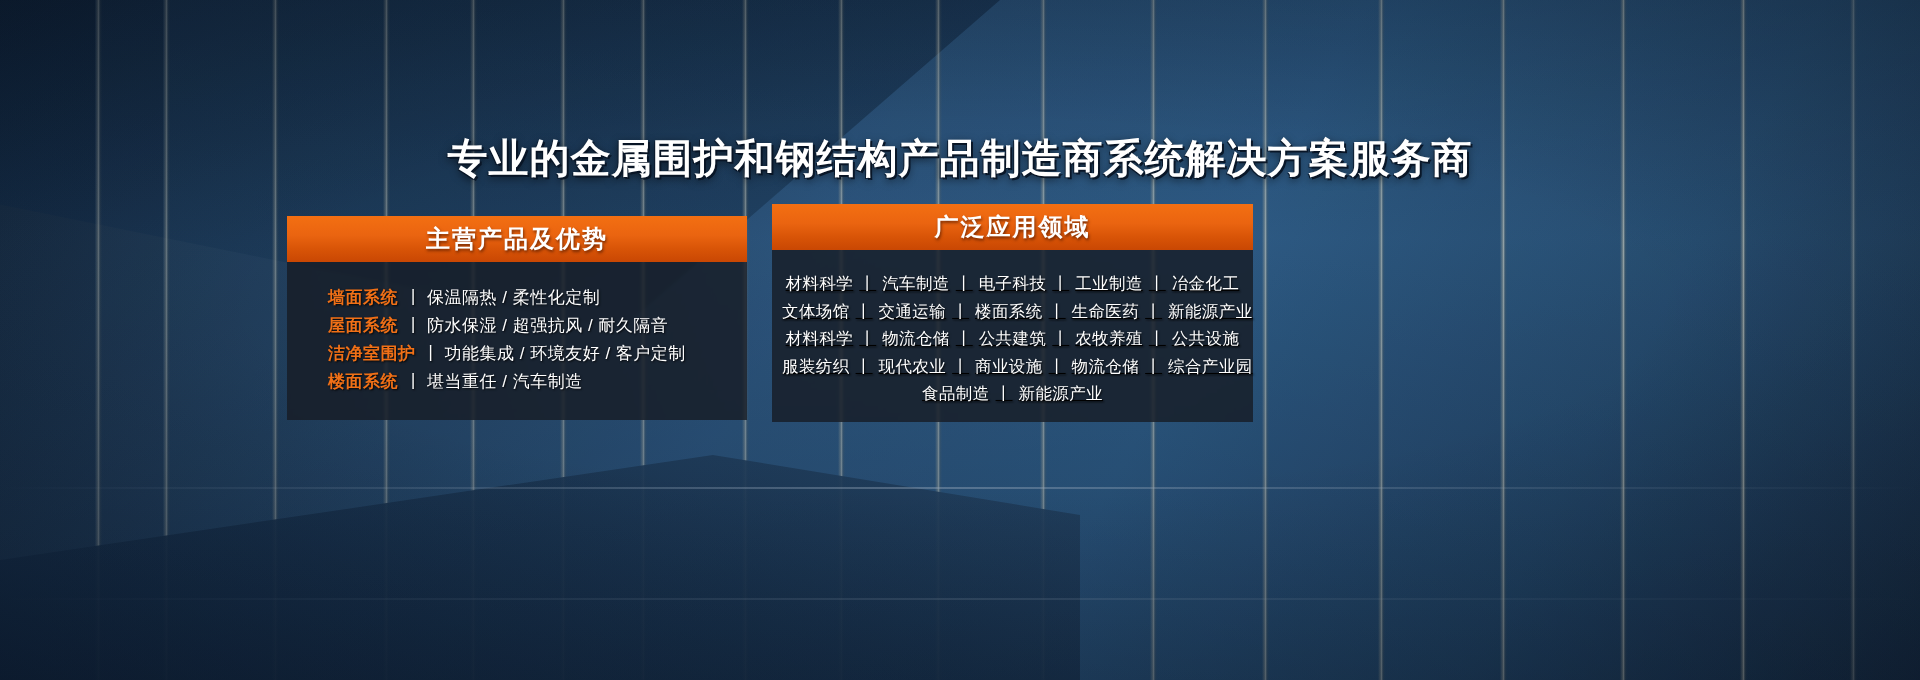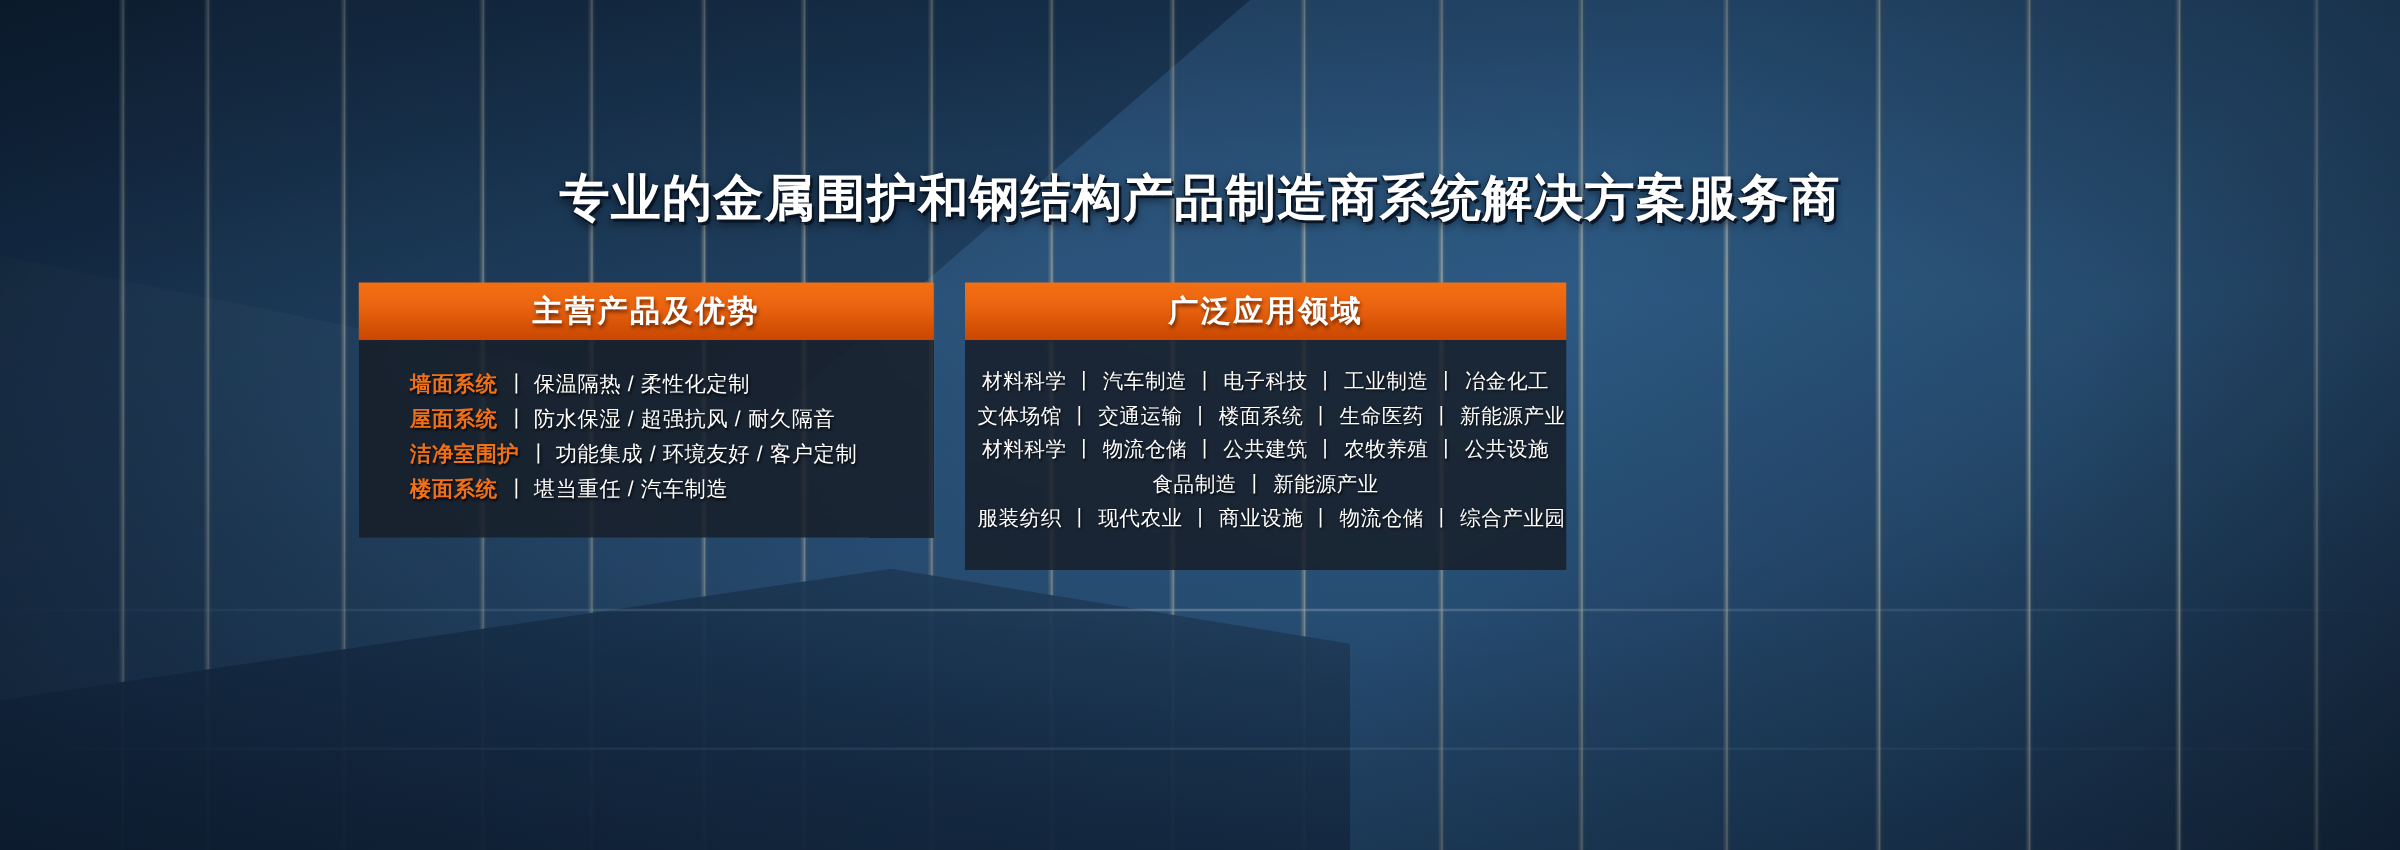--- a/index.html
+++ b/index.html
@@ -76,21 +76,21 @@
     position:absolute; left:0; right:0; top:131px;
     text-align:center;
     font-size:40px; font-weight:bold; color:#ffffff;
     letter-spacing:1px; white-space:nowrap;
     text-shadow:
       2px 2px 0 rgba(8,20,36,.92),
       -1px 1px 0 rgba(8,20,36,.80),
       0 3px 8px rgba(0,0,0,.65);
   }
 
-  .panel{ position:absolute;margin-top:10px; }
+  .panel{ position:absolute; }
   .panel-header{
     height:46px;
     background:linear-gradient(180deg,#f36f12 0%,#ea6410 42%,#d85407 72%,#c94703 100%);
     display:flex; align-items:center; justify-content:center;
     color:#fff; font-size:24px; font-weight:bold; letter-spacing:2px;
     text-shadow:1px 2px 3px rgba(80,25,0,.75);
   }
   .panel-body{
     background:rgba(22,28,36,.80);
     backdrop-filter:blur(1px);
@@ -102,22 +102,22 @@
   .prod-row{
     font-size:17px; line-height:28px; color:#ffffff;
     padding:0 0 0 41px; white-space:nowrap;
     text-shadow:1px 1px 2px rgba(0,0,0,.85);
   }
   .prod-label{ color:#f07017; font-weight:bold; letter-spacing:.5px;font-family:Liberation Serif, serif; }
   .prod-sep{ color:#ffffff; padding:0 5px 0 7px; }
   .prod-desc{ letter-spacing:.5px; }
 
   
-  #panel-fields{ left:772px; top:216px; width:481px; }
-  #panel-fields .panel-body{ padding:20px 10px 26px 10px; }
+  #panel-fields{ left:772px; top:204px; width:481px; }
+  #panel-fields .panel-body{ padding:20px 10px 14px 10px;text-decoration:underline; }
   .field-row{
     font-size:16.5px; line-height:27.5px; color:#ffffff;
     text-align:center; white-space:nowrap; letter-spacing:.4px;
     text-shadow:1px 1px 2px rgba(0,0,0,.85);
   }
   .field-row .bar{ padding:0 6px; }
 </style>
 </head>
 <body>
 
@@ -183,18 +183,18 @@
         <div class="prod-row"><span class="prod-label">楼面系统</span><span class="prod-sep">丨</span><span class="prod-desc">堪当重任 / 汽车制造</span></div>
       </div>
   </div>
 
   <div class="panel" id="panel-fields">
     <div class="panel-header">广泛应用领域</div>
     <div class="panel-body" id="fields-body">
         <div class="field-row"><span>材料科学</span><span class="bar">丨</span><span>汽车制造</span><span class="bar">丨</span><span>电子科技</span><span class="bar">丨</span><span>工业制造</span><span class="bar">丨</span><span>冶金化工</span></div>
         <div class="field-row"><span>文体场馆</span><span class="bar">丨</span><span>交通运输</span><span class="bar">丨</span><span>楼面系统</span><span class="bar">丨</span><span>生命医药</span><span class="bar">丨</span><span>新能源产业</span></div>
         <div class="field-row"><span>材料科学</span><span class="bar">丨</span><span>物流仓储</span><span class="bar">丨</span><span>公共建筑</span><span class="bar">丨</span><span>农牧养殖</span><span class="bar">丨</span><span>公共设施</span></div>
+        <div class="field-row"><span>服装纺织</span><span class="bar">丨</span><span>现代农业</span><span class="bar">丨</span><span>商业设施</span><span class="bar">丨</span><span>物流仓储</span><span class="bar">丨</span><span>综合产业园</span></div>
         <div class="field-row"><span>食品制造</span><span class="bar">丨</span><span>新能源产业</span></div>
-        <div class="field-row"><span>服装纺织</span><span class="bar">丨</span><span>现代农业</span><span class="bar">丨</span><span>商业设施</span><span class="bar">丨</span><span>物流仓储</span><span class="bar">丨</span><span>综合产业园</span></div>
       </div>
   </div>
 
 </div>
 
 </body></html>

